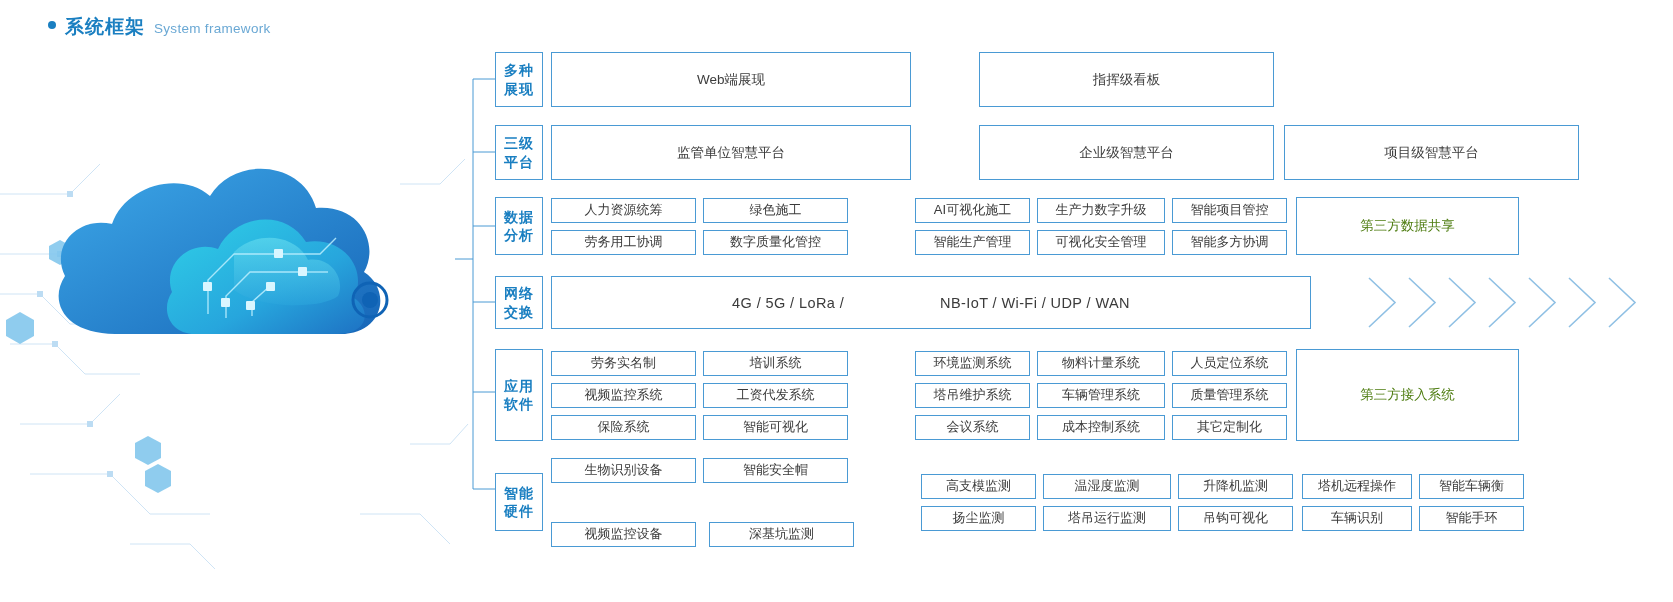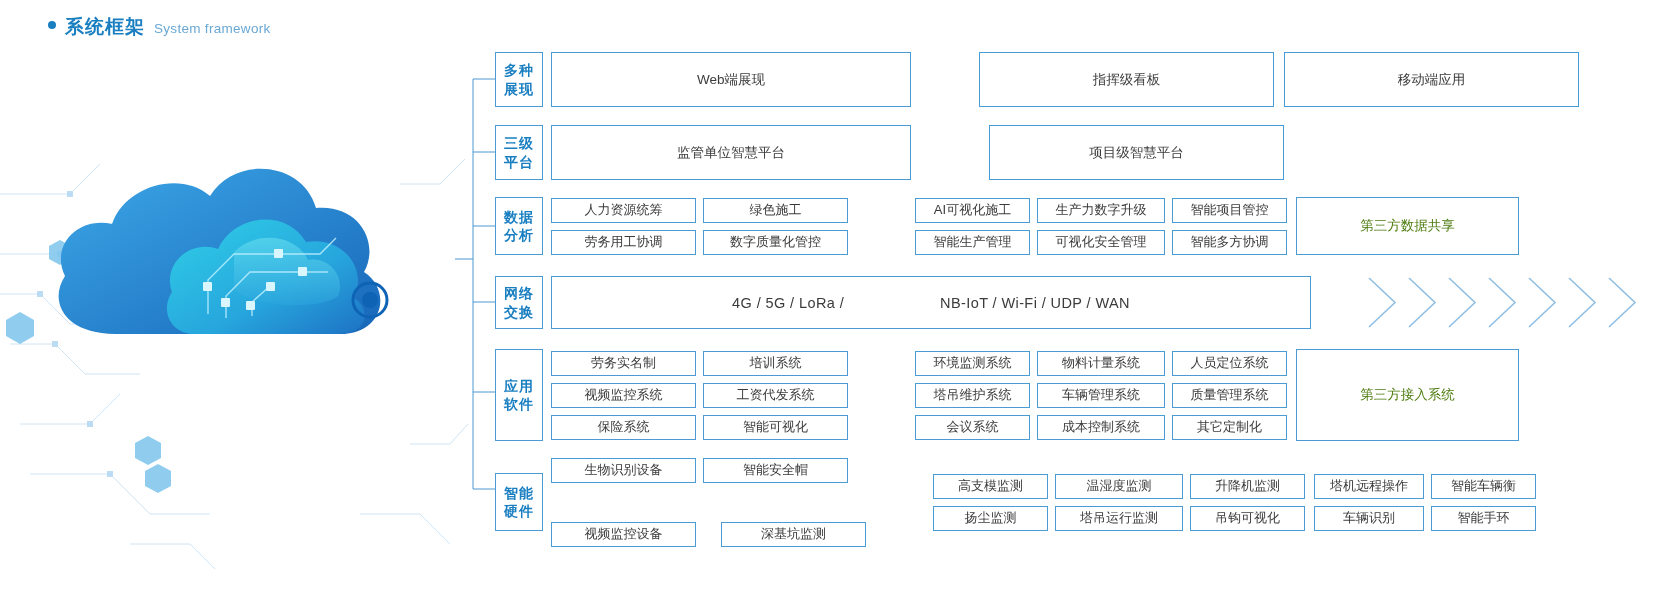--- a/index.html
+++ b/index.html
@@ -191,32 +191,32 @@
   <div class="row" style="left:40px; top:8px; width:1170px; height:55px;">
     <div class="stage-label">
       <span>多种</span>
       <span>展现</span>
     </div>
     <div class="boxes" style="gap:0;">
       <div class="wide-box" style="width:360px;">Web端展现</div>
       <div style="width:68px;"></div>
       <div class="wide-box" style="width:295px;">指挥级看板</div>
       <div style="width:10px;"></div>
-      <div class="wide-box" style="width:295px;">移动端应用</div>
     </div>
   </div>
 
   <div class="row" style="left:40px; top:81px; width:1170px; height:55px;">
     <div class="stage-label">
       <span>三级</span>
       <span>平台</span>
     </div>
     <div class="boxes" style="gap:0;">
       <div class="wide-box" style="width:360px;">监管单位智慧平台</div>
       <div style="width:68px;"></div>
+      <div class="wide-box" style="width:295px;">企业级智慧平台</div>
       <div style="width:10px;"></div>
       <div class="wide-box" style="width:295px;">项目级智慧平台</div>
     </div>
   </div>
 
   <div class="row" style="left:40px; top:153px; width:1170px; height:58px;">
     <div class="stage-label">
       <span>数据</span>
       <span>分析</span>
     </div>
@@ -320,21 +320,21 @@
     <div class="stage-label">
       <span>智能</span>
       <span>硬件</span>
     </div>
     <div class="boxes" style="gap:0;">
       <div class="grp" style="gap:7px;">
         <div class="grp-rowline" style="gap:7px;">
           <div class="cell" style="width:145px;">生物识别设备</div>
           <div class="cell" style="width:145px;">智能安全帽</div>
         </div>
-        <div class="grp-rowline" style="gap:25px;margin-top:32px;">
+        <div class="grp-rowline" style="gap:13px;margin-top:32px;">
           <div class="cell" style="width:145px;">视频监控设备</div>
           <div class="cell" style="width:145px;">深基坑监测</div>
         </div>
       </div>
       <div style="width:67px;"></div>
       <div class="grp" style="gap:7px;">
         <div class="grp-rowline" style="gap:7px;">
           <div class="cell" style="width:115px;">高支模监测</div>
           <div class="cell" style="width:128px;">温湿度监测</div>
           <div class="cell" style="width:115px;">升降机监测</div>

